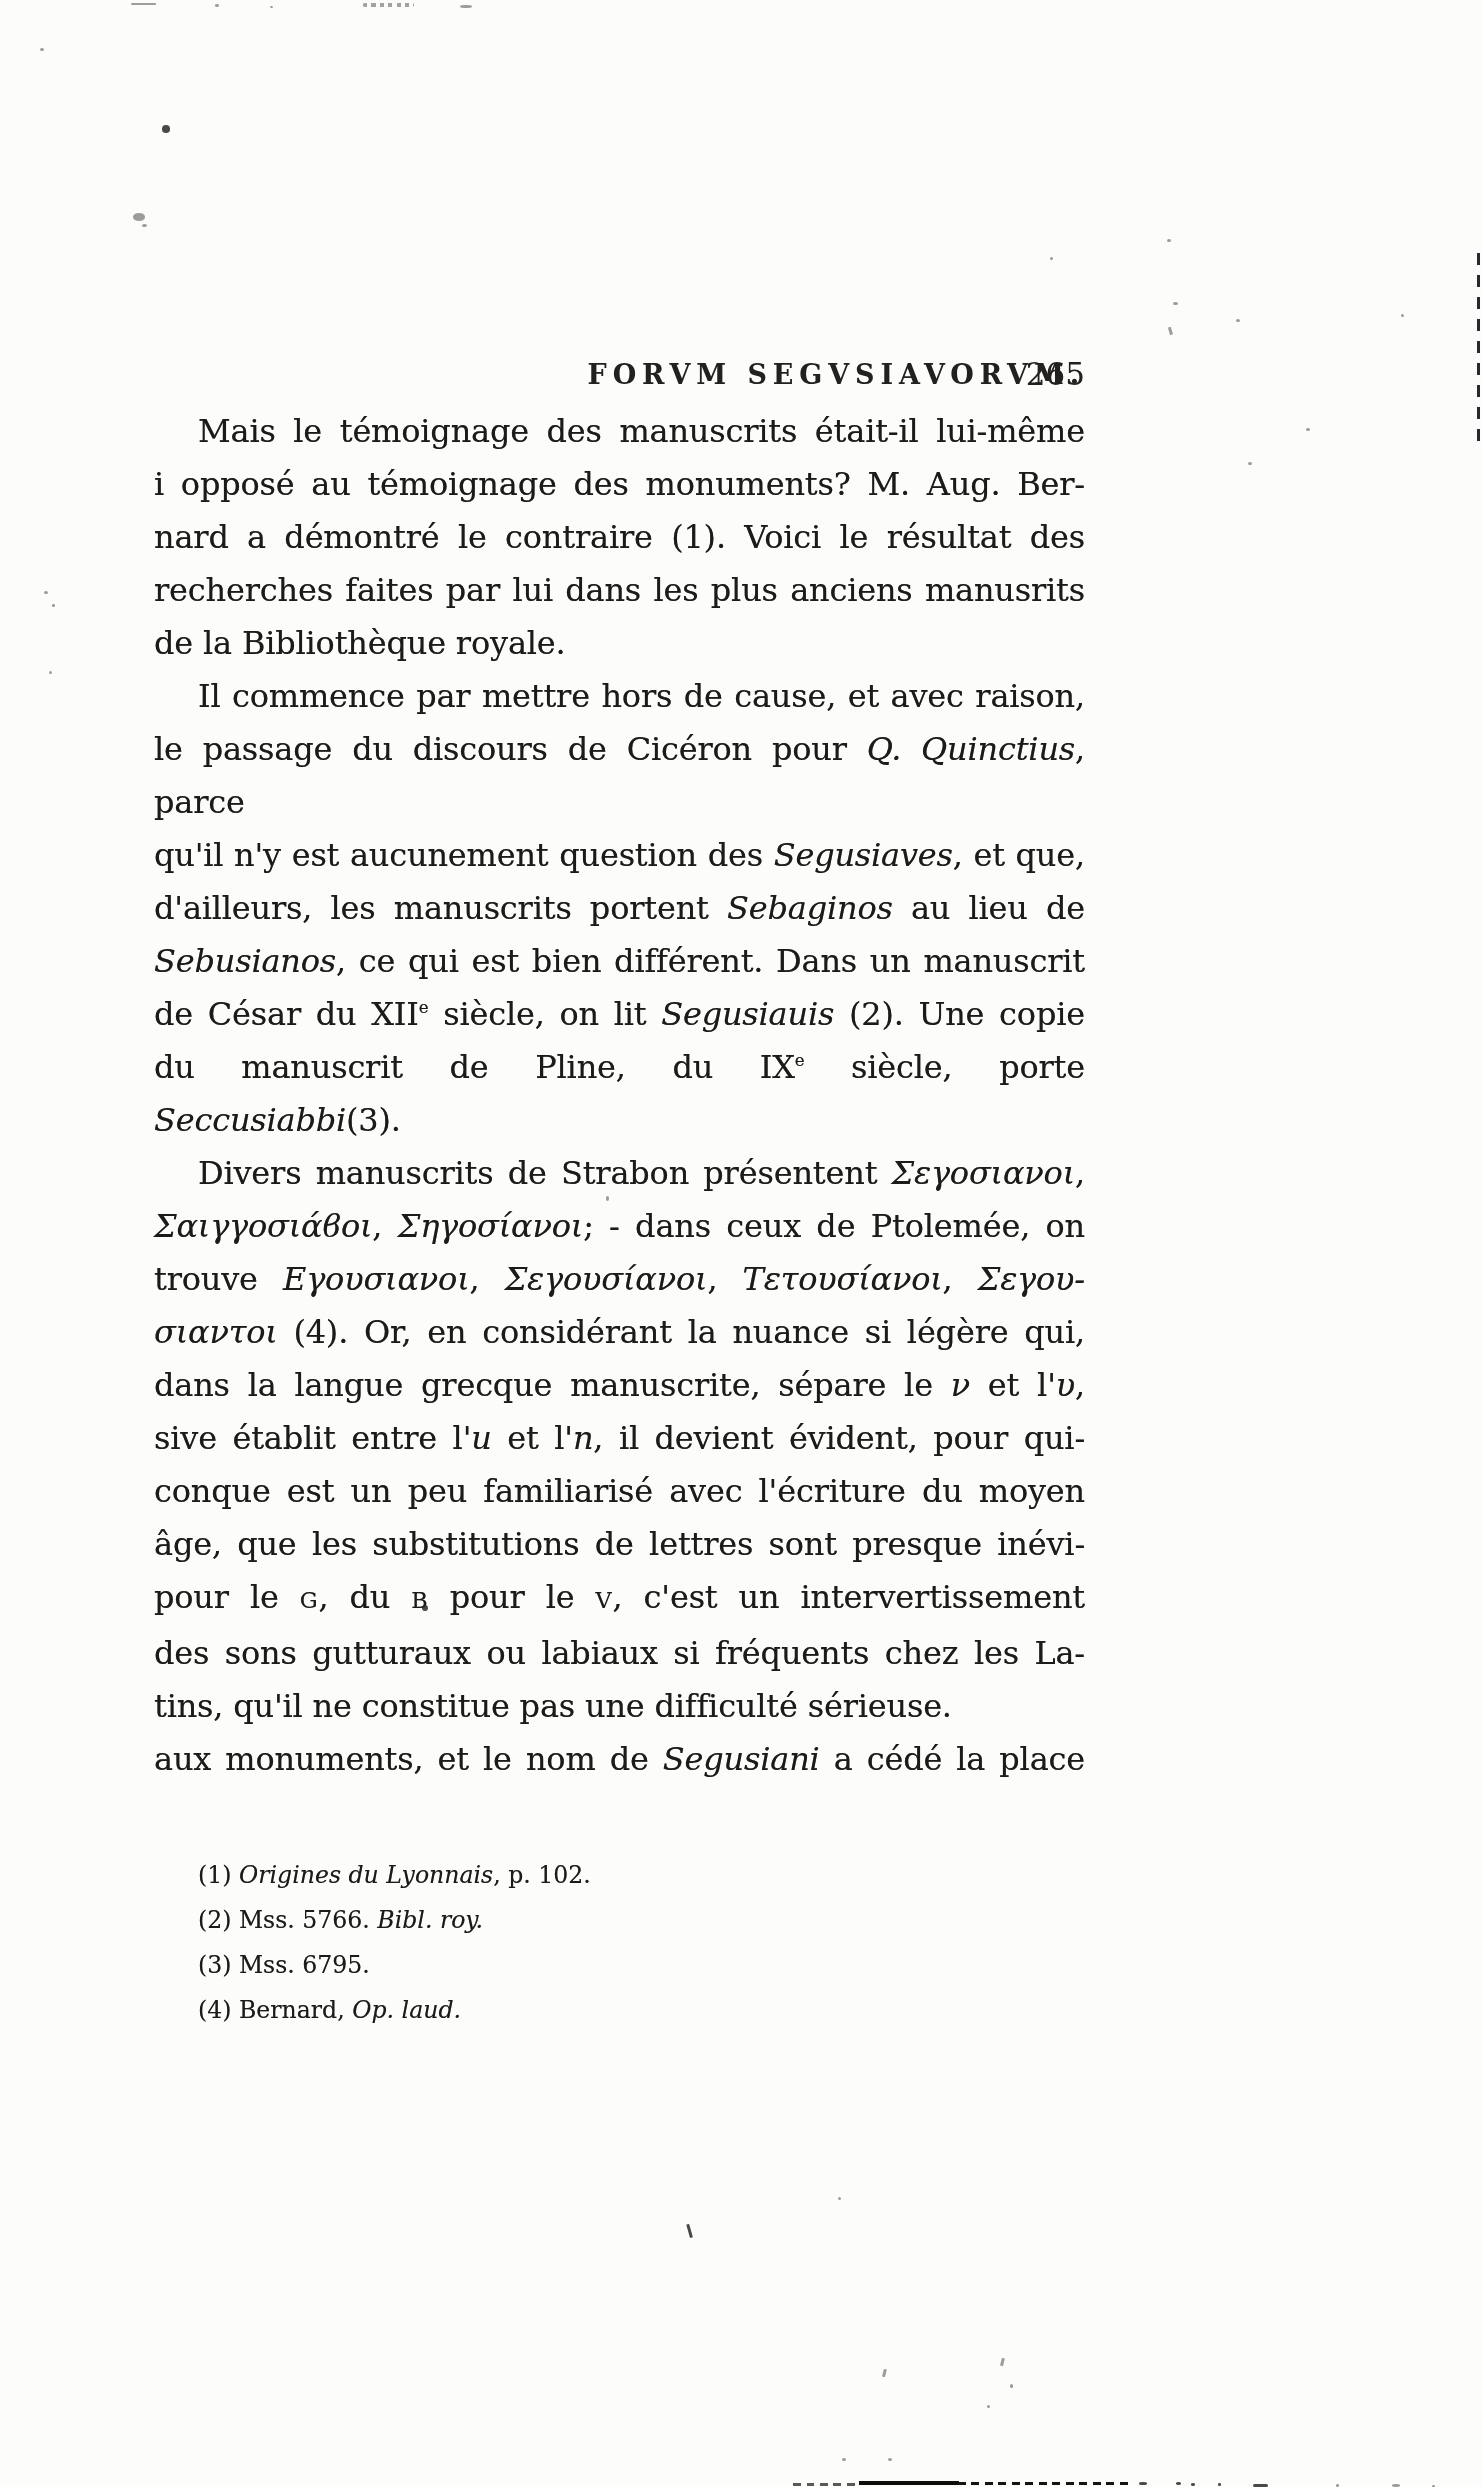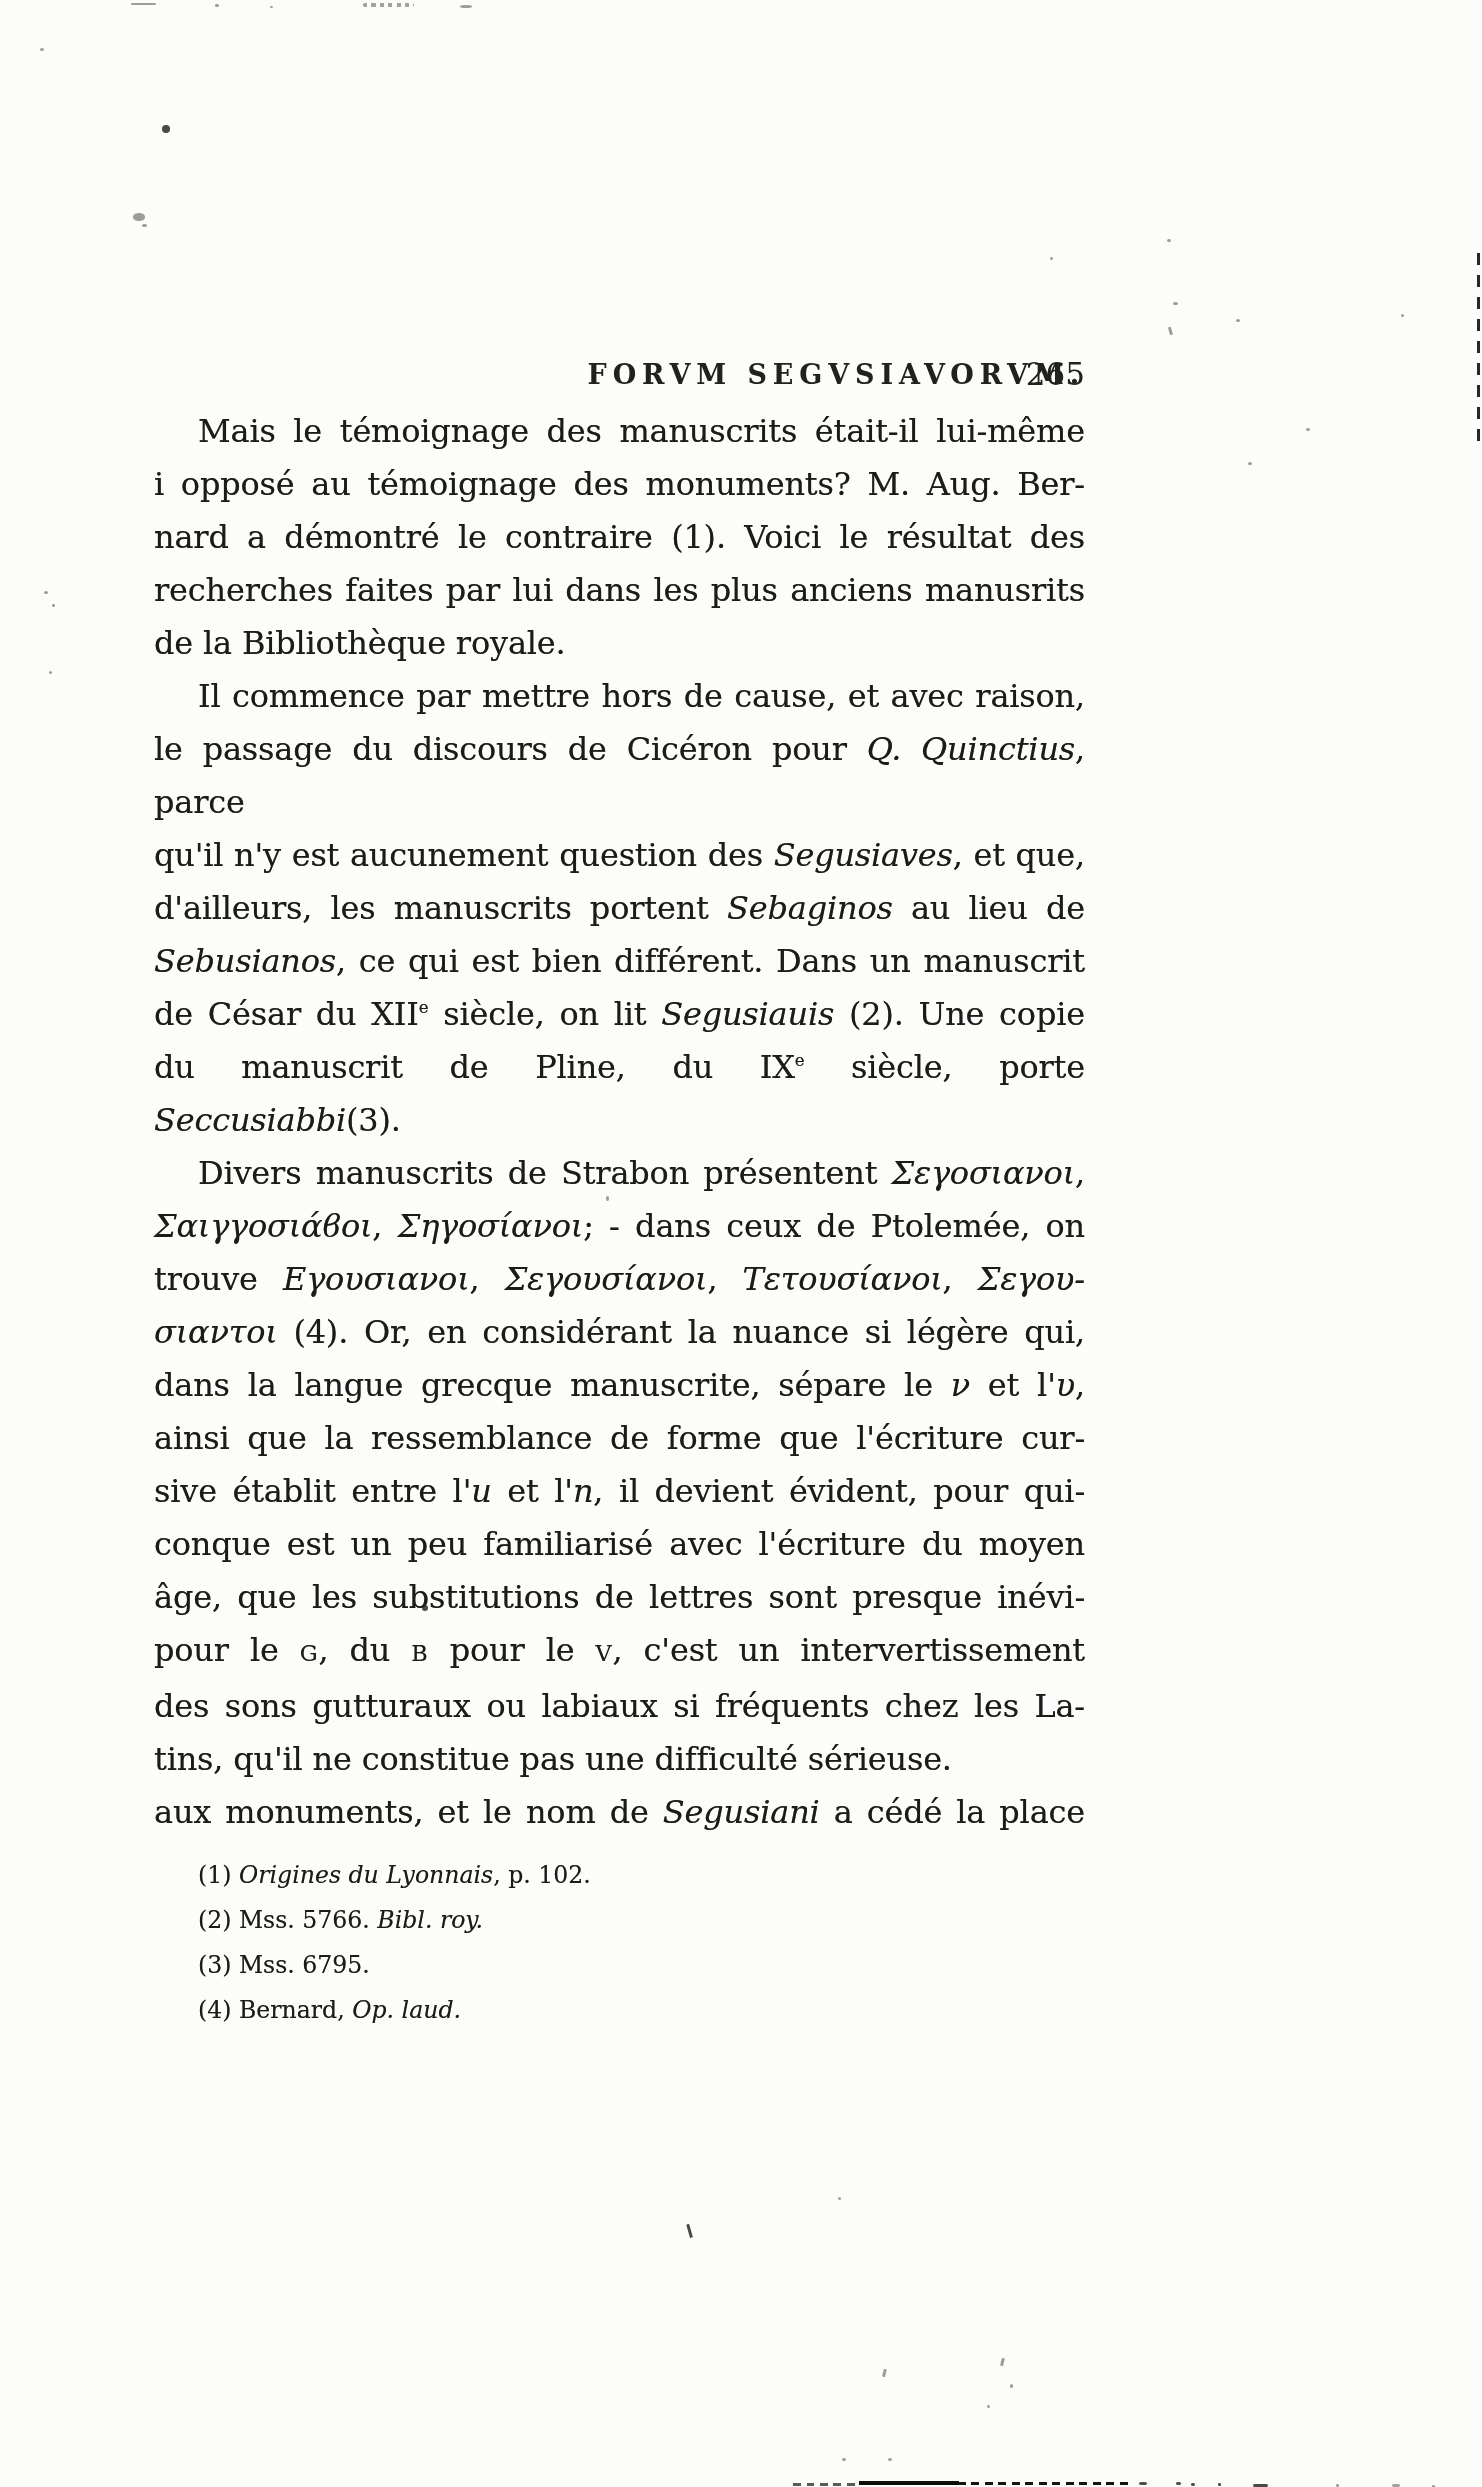--- a/index.html
+++ b/index.html
@@ -84,21 +84,20 @@
       <div class="line just"><span>qu'il n'y est aucunement question des </span><span class="it">Segusiaves</span><span>, et que,</span></div>
       <div class="line just"><span>d'ailleurs, les manuscrits portent </span><span class="it">Sebaginos</span><span> au lieu de</span></div>
       <div class="line just"><span class="it">Sebusianos</span><span>, ce qui est bien différent. Dans un manuscrit</span></div>
       <div class="line just"><span>de César du XII</span><span class="sup">e</span><span> siècle, on lit </span><span class="it">Segusiauis</span><span> (2). Une copie</span></div>
       <div class="line just"><span>du manuscrit de Pline, du IX</span><span class="sup">e</span><span> siècle, porte </span><span class="it">Seccusiabbi</span><span>(3).</span></div>
       <div class="line just indent"><span>Divers manuscrits de Strabon présentent </span><span class="gk">Σεγοσιανοι</span><span>,</span></div>
       <div class="line just"><span class="gk">Σαιγγοσιάϐοι</span><span>, </span><span class="gk">Σηγοσίανοι</span><span>; - dans ceux de Ptolemée, on</span></div>
       <div class="line just"><span>trouve </span><span class="gk">Εγουσιανοι</span><span>, </span><span class="gk">Σεγουσίανοι</span><span>, </span><span class="gk">Τετουσίανοι</span><span>, </span><span class="gk">Σεγου-</span></div>
       <div class="line just"><span class="gk">σιαντοι</span><span> (4). Or, en considérant la nuance si légère qui,</span></div>
       <div class="line just"><span>dans la langue grecque manuscrite, sépare le </span><span class="gk">ν</span><span> et l'</span><span class="gk">υ</span><span>,</span></div>
-      <div class="line just"><span>ainsi que la ressemblance de forme que l'écriture cur-</span></div>
       <div class="line just"><span>sive établit entre l'</span><span class="it">u</span><span> et l'</span><span class="it">n</span><span>, il devient évident, pour qui-</span></div>
       <div class="line just"><span>conque est un peu familiarisé avec l'écriture du moyen</span></div>
       <div class="line just"><span>âge, que les substitutions de lettres sont presque inévi-</span></div>
       <div class="line just"><span>pour le </span><span class="sc">G</span><span>, du </span><span class="sc">B</span><span> pour le </span><span class="sc">V</span><span>, c'est un intervertissement</span></div>
       <div class="line just"><span>des sons gutturaux ou labiaux si fréquents chez les La-</span></div>
       <div class="line nojust"><span>tins, qu'il ne constitue pas une difficulté sérieuse.</span></div>
       <div class="line just"><span>aux monuments, et le nom de </span><span class="it">Segusiani</span><span> a cédé la place</span></div>
     </div>
 
   <div class="footnotes" id="footnotes">

